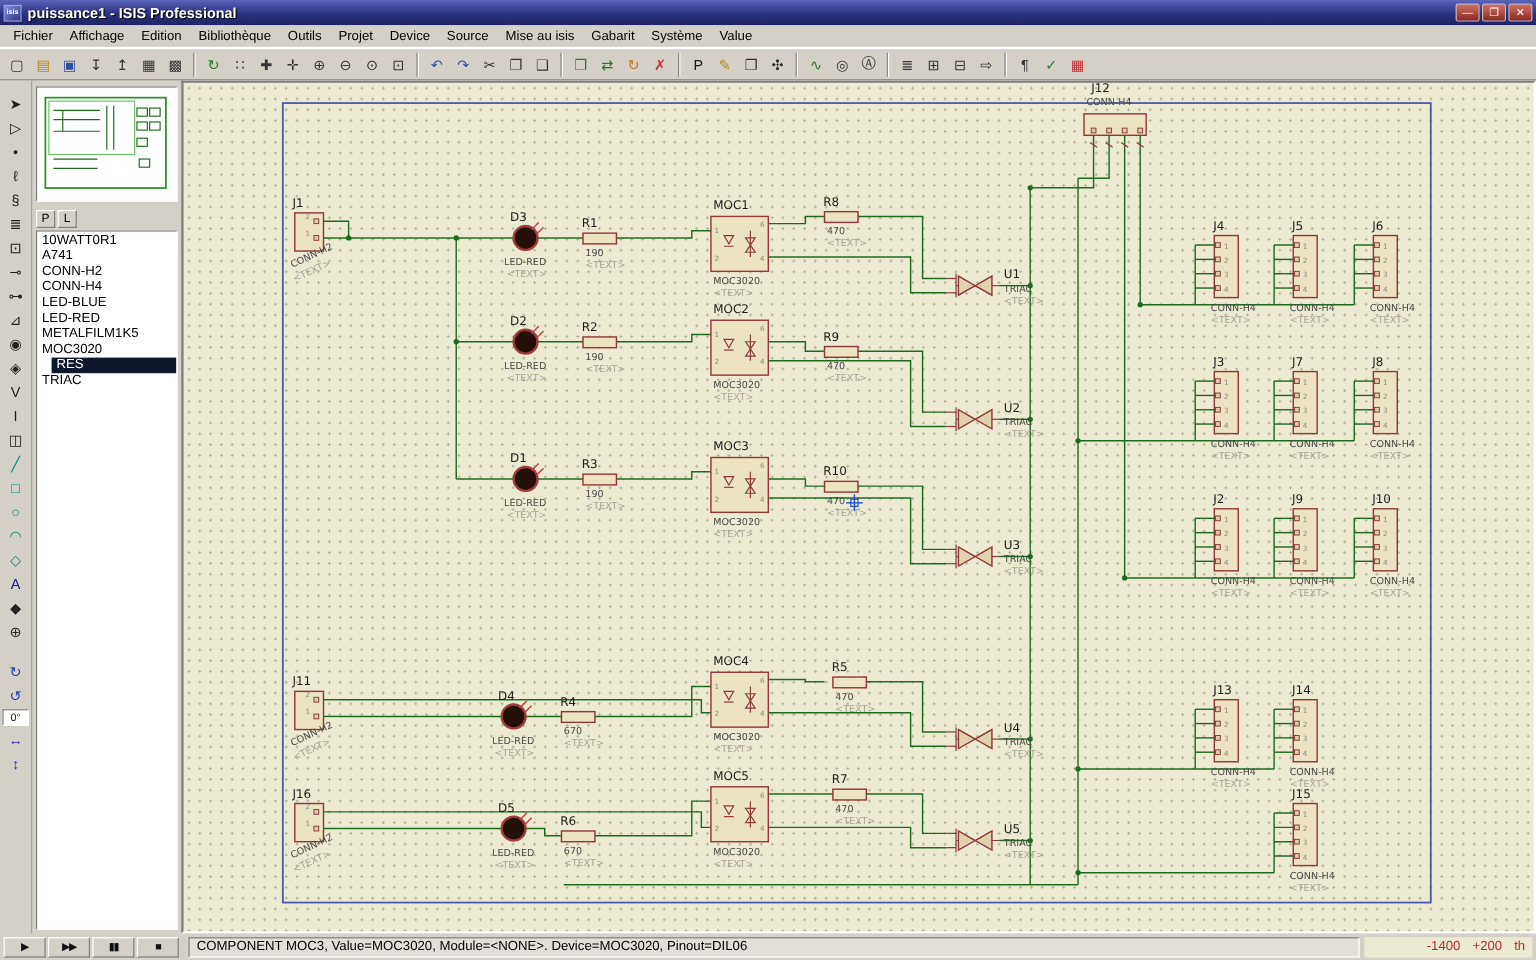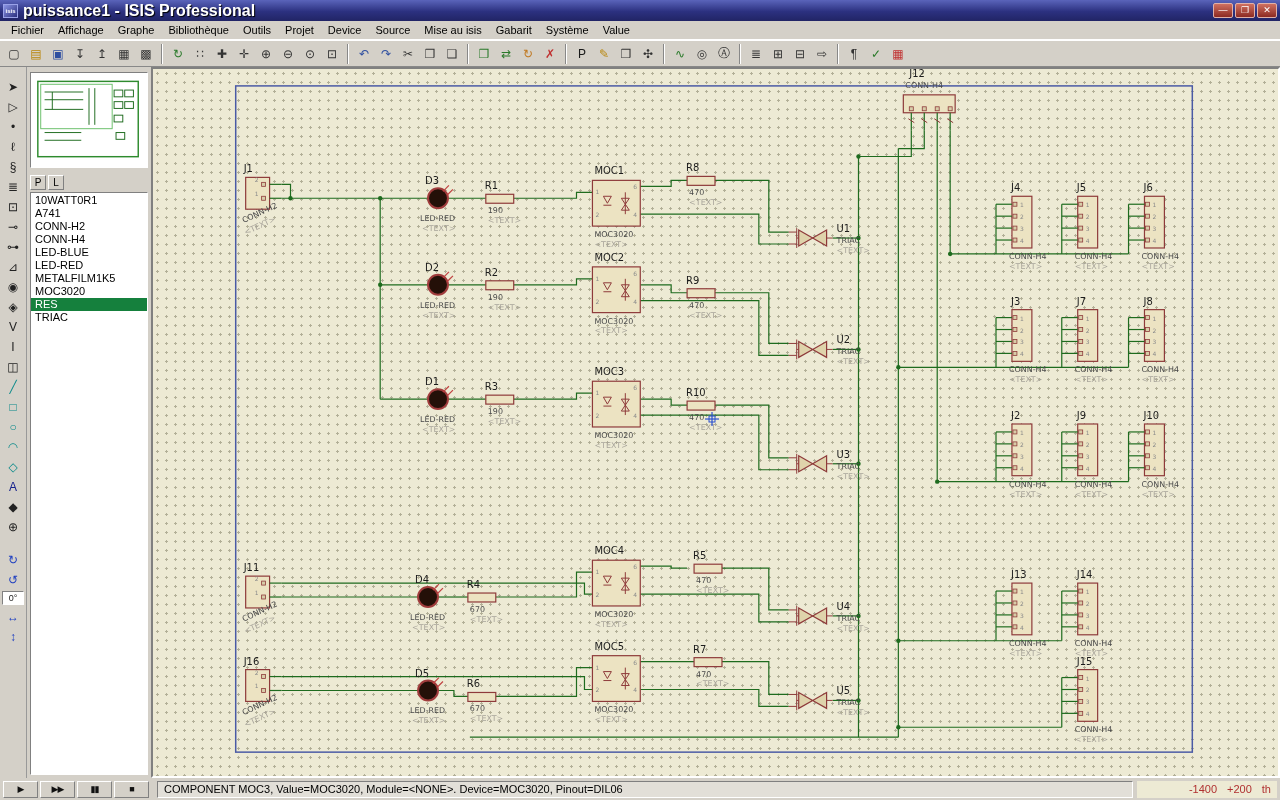--- a/index.html
+++ b/index.html
@@ -2,21 +2,21 @@
 <html><head>
 <meta charset="utf-8">
 <style>
   *{margin:0;padding:0;box-sizing:border-box;}
   html,body{width:1280px;height:800px;overflow:hidden;}
   body{font-family:"Liberation Sans",sans-serif;background:#d4d0c8;}
   .window{width:1280px;height:800px;display:flex;flex-direction:column;}
 
   .titlebar{height:21px;background:linear-gradient(180deg,#5a64ba,#2c3180 55%,#212465);display:flex;align-items:center;padding:0 3px;color:#fff;flex:none;}
   .title-icon{width:15px;height:14px;background:linear-gradient(135deg,#8a94e4,#2b2f7e);border:1px solid #9aa2e8;font-size:6px;color:#fff;display:flex;align-items:center;justify-content:center;margin-right:5px;font-weight:bold;}
-  .title-text{font-size:16px;font-weight:bold;flex:1;text-shadow:1px 1px 1px #000;}
+  .title-text{font-size:12px;font-weight:bold;flex:1;text-shadow:1px 1px 1px #000;}
   .win-btns{display:flex;gap:2px;}
   .win-btn{width:20px;height:15px;background:linear-gradient(180deg,#d07060,#8c2a22);border:1px solid #e0b0a8;color:#fff;font-size:9px;display:flex;align-items:center;justify-content:center;cursor:pointer;border-radius:2px;line-height:1;}
 
   .menubar{height:19px;background:#d4d0c8;display:flex;align-items:center;padding:0 4px;border-bottom:1px solid #fff;flex:none;}
   .menu-item{font-size:11px;padding:2px 7px;color:#000;cursor:default;}
 
   .toolbar{height:27px;background:#d4d0c8;display:flex;align-items:center;padding:0 3px;border-top:1px solid #fff;border-bottom:1px solid #888;flex:none;}
   .tb-btn{width:22px;height:21px;background:transparent;border:1px solid transparent;font-size:12px;display:flex;align-items:center;justify-content:center;color:#333;cursor:pointer;}
   .tb-sep{width:2px;height:20px;border-left:1px solid #888;border-right:1px solid #fff;margin:0 4px;}
 
@@ -31,21 +31,21 @@
   .overview{height:96px;background:#fff;margin-bottom:6px;flex:none;padding:2px;}
   .overview svg{width:100%;height:100%;display:block;}
   .ov-sheet{fill:none;stroke:#2e8b2e;stroke-width:1.5;}
   .ov-view{fill:none;stroke:#6abf6a;stroke-width:1;}
   .ov-ln line,.ov-ln rect{stroke:#1e6b1e;fill:none;stroke-width:1;}
   .plbar{display:flex;align-items:center;gap:2px;margin-bottom:2px;height:16px;flex:none;}
   .pl-btn{width:16px;height:15px;font-size:10px;background:#d4d0c8;border:1px solid;border-color:#fff #808080 #808080 #fff;display:flex;align-items:center;justify-content:center;cursor:pointer;}
   .devices-header{flex:1;height:15px;background:#c9c5bd;border:1px solid;border-color:#808080 #fff #fff #808080;font-size:10px;display:flex;align-items:center;justify-content:center;color:#222;letter-spacing:1px;margin-top:40px;}
   .devicelist{flex:1;background:#fff;overflow:hidden;padding-top:1px;}
   .dev-row{height:13px;font-size:11px;line-height:13px;padding-left:4px;color:#000;white-space:nowrap;cursor:default;}
-  .dev-row.selected{background:#15803d;color:#fff;}
+  .dev-row.selected{background:#0f172a;color:#fff;margin-left:12px;}
 
   .canvas{flex:1;position:relative;background-color:#edead4;background-image:radial-gradient(#b2af97 1px,transparent 1.1px);background-size:9px 9px;border:2px solid;border-color:#808080 #fff #fff #808080;overflow:hidden;}
   #schematic{position:absolute;left:0;top:0;width:100%;height:100%;font-family:"DejaVu Sans",sans-serif;}
   .sheet{fill:none;stroke:#4a5aa5;stroke-width:1.5;}
   .wire{fill:none;stroke:#1e6b1e;stroke-width:1.2;}
   .junc{fill:#1e6b1e;}
   .cbody{fill:#ece3c2;stroke:#8e3a3a;stroke-width:1.2;}
   .pad{fill:#d8cda8;stroke:#8e3a3a;stroke-width:0.8;}
   .inner{fill:none;stroke:#8e3a3a;stroke-width:1;}
   .tri{fill:#dfd3ab;stroke:#8e3a3a;stroke-width:1.2;}
@@ -84,21 +84,21 @@
         </div>
       <div class="win-btn">
           <span>✕</span>
         </div>
     </div>
   </div>
 
   <div class="menubar" id="menubar">
       <span class="menu-item">Fichier</span>
       <span class="menu-item">Affichage</span>
-      <span class="menu-item">Graphe</span>
+      <span class="menu-item">Edition</span>
       <span class="menu-item">Bibliothèque</span>
       <span class="menu-item">Outils</span>
       <span class="menu-item">Projet</span>
       <span class="menu-item">Device</span>
       <span class="menu-item">Source</span>
       <span class="menu-item">Mise au isis</span>
       <span class="menu-item">Gabarit</span>
       <span class="menu-item">Système</span>
       <span class="menu-item">Value</span>
     </div>

